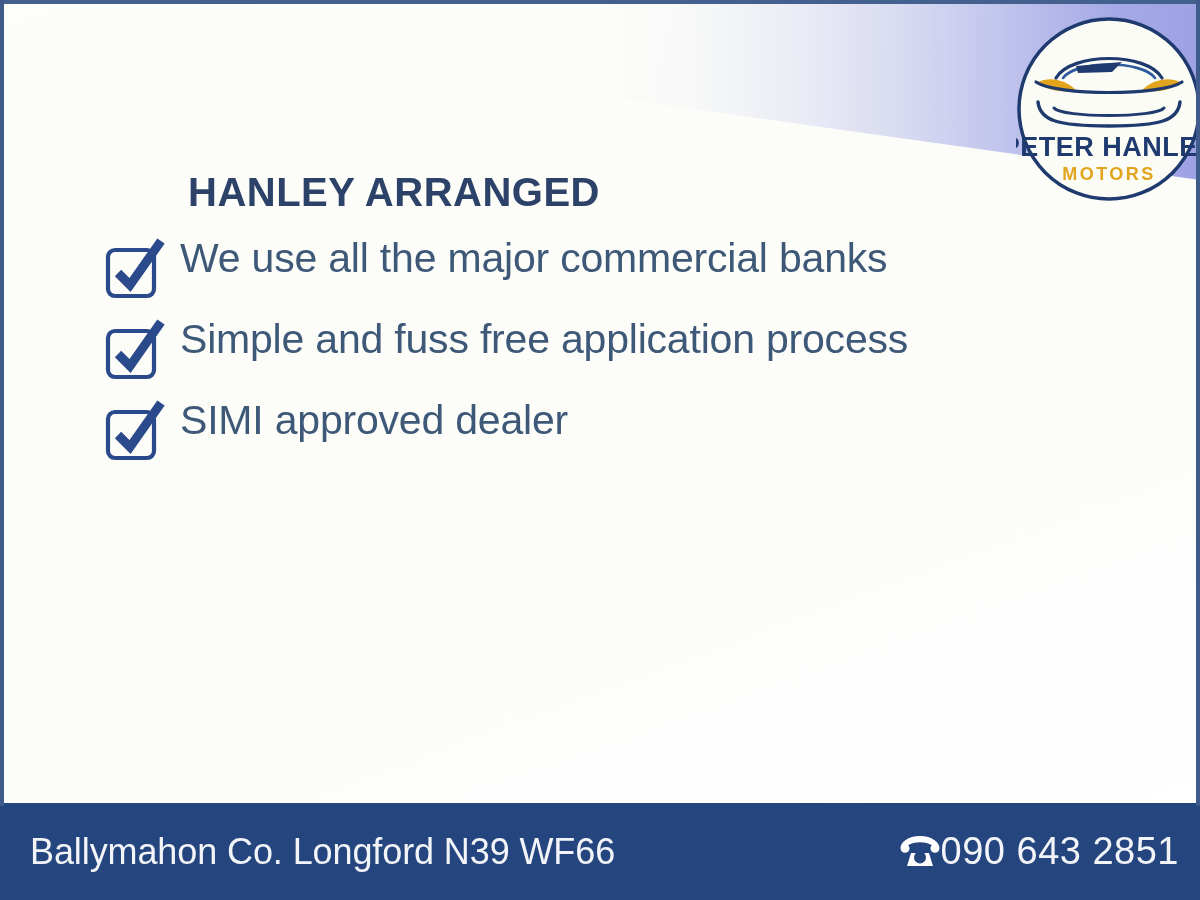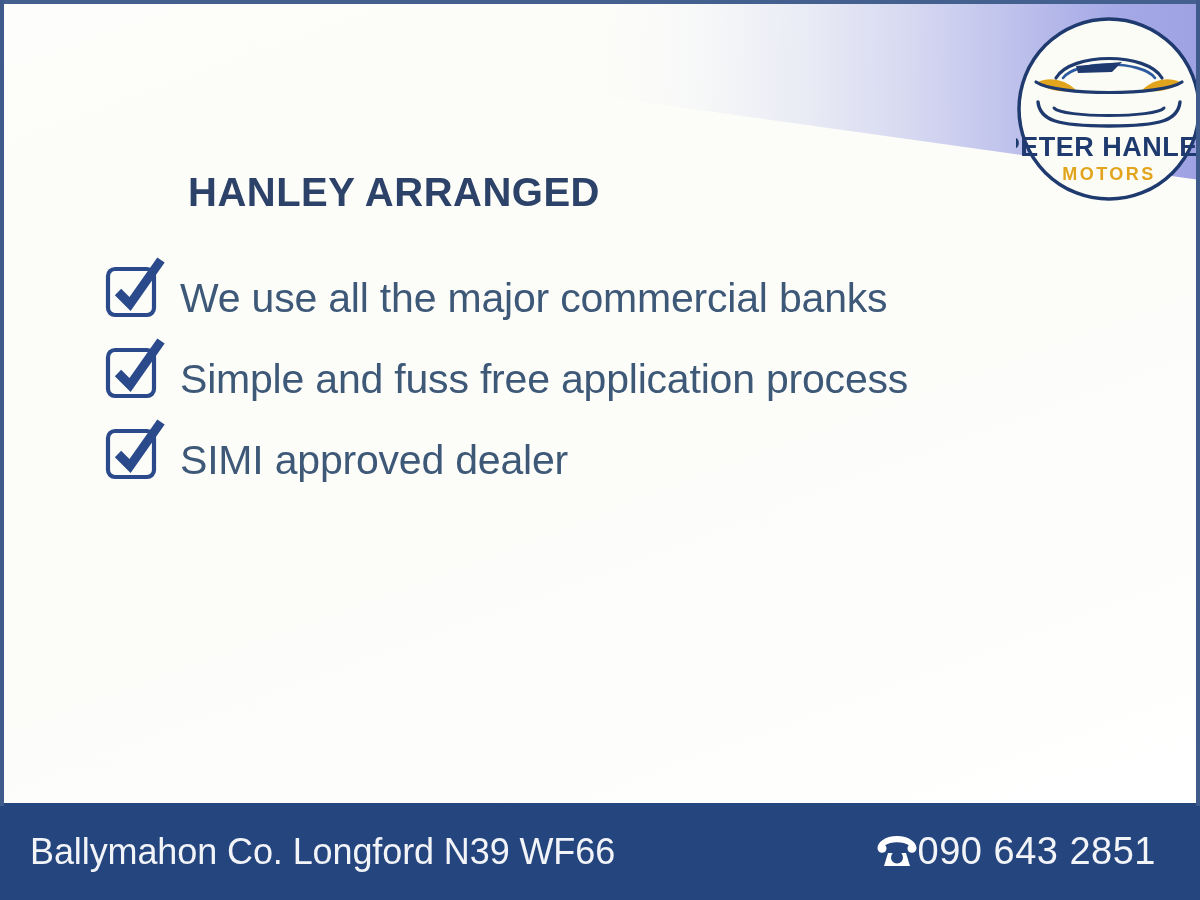--- a/index.html
+++ b/index.html
@@ -97,21 +97,21 @@
   
   .checklist {
     position: absolute;
     left: 104px;
     top: 238px;
     width: 1000px;
     z-index: 10;
   }
   .check-row {
     display: flex;
-    align-items: flex-end;
+    align-items: flex-start;
     height: 81px;
   }
   .check-icon {
     flex: 0 0 auto;
     width: 62px;
     height: 62px;
     margin-right: 14px;
     position: relative;
   }
   .check-icon svg { display: block; overflow: visible; }
@@ -131,21 +131,21 @@
     left: 0;
     top: 803px;
     width: 1200px;
     height: 97px;
     background: #24457e;
     z-index: 30;
     display: flex;
     align-items: center;
     justify-content: space-between;
     box-sizing: border-box;
-    padding: 0 44px 0 30px;
+    padding: 0 21px 0 30px;
   }
   .footer-address {
     font-size: 36px;
     color: #f2f4f8;
     font-weight: 400;
     white-space: nowrap;
     letter-spacing: -0.1px;
   }
   .footer-phone {
     display: flex;

